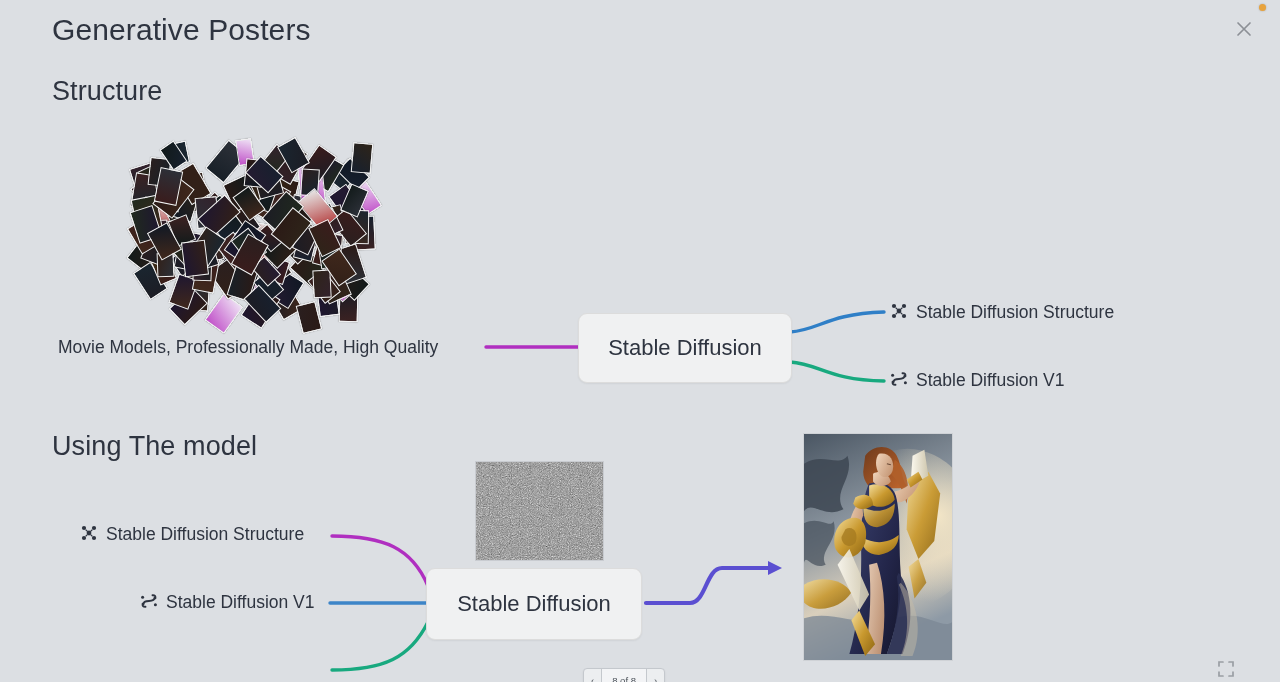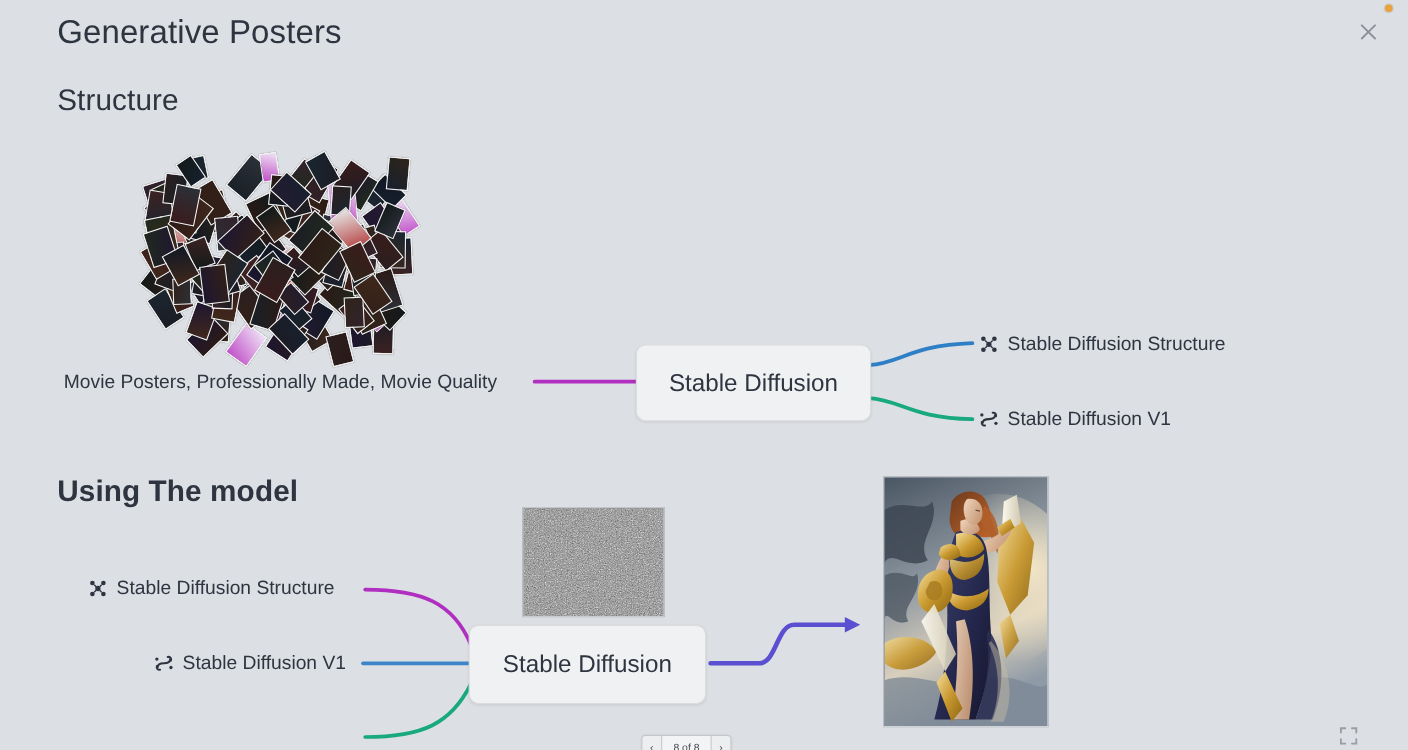--- a/index.html
+++ b/index.html
@@ -51,21 +51,21 @@
     letter-spacing: 0.1px;
   }
   .section-heading {
     position: absolute;
     font-size: 27px;
     font-weight: 400;
     color: #2e3440;
     letter-spacing: 0.1px;
   }
   #h-training { left: 52px; top: 76px; }
-  #h-using    { left: 52px; top: 431px; font-weight: bold; }
+  #h-using    { left: 52px; top: 431px; }
 
   
   .node-box {
     position: absolute;
     background: #f0f1f2;
     border: 1px solid #dcdcdc;
     border-radius: 9px;
     box-shadow: 0 1px 2px rgba(0,0,0,0.06);
     display: flex;
     align-items: center;
@@ -77,21 +77,20 @@
   #box-train { left: 578px; top: 313px; width: 212px; height: 68px; }
   #box-use   { left: 426px; top: 568px; width: 214px; height: 70px; }
 
   
   .label {
     position: absolute;
     font-size: 17.5px;
     color: #2e3440;
     white-space: nowrap;
     display: flex;
-    align-items: center;
     gap: 8px;
     z-index: 4;
   }
   #lbl-posters   { left: 58px;  top: 337px; }
   #lbl-sds-right { left: 890px; top: 302px; }
   #lbl-sdv1-right{ left: 890px; top: 370px; }
   #lbl-sds-left  { left: 80px;  top: 524px; }
   #lbl-sdv1-left { left: 140px; top: 592px; }
   #lbl-prompt    { left: 98px;  top: 661px; }
 
@@ -374,21 +373,21 @@
       <div class="poster" style="width: 22.5px; height: 31.1px; left: 21px; top: 85.2px; transform: rotate(-28.7deg); background: linear-gradient(23deg, rgb(64, 40, 28), rgb(16, 24, 36));"></div>
       <div class="poster" style="width: 22.8px; height: 35px; left: 24.7px; top: 27.8px; transform: rotate(11.4deg); background: linear-gradient(6deg, rgb(58, 28, 28), rgb(44, 48, 56));"></div>
       <div class="poster" style="width: 21.4px; height: 33.3px; left: 120px; top: 145.8px; transform: rotate(-43.3deg); background: linear-gradient(103deg, rgb(28, 28, 36), rgb(23, 32, 46));"></div>
       <div class="poster" style="width: 25px; height: 34.7px; left: 146.9px; top: 70.4px; transform: rotate(39.2deg); background: linear-gradient(75deg, rgb(43, 26, 22), rgb(46, 36, 25));"></div>
       <div class="poster" style="width: 22px; height: 30.5px; left: 195.9px; top: 110.9px; transform: rotate(-34.4deg); background: linear-gradient(225deg, rgb(64, 40, 28), rgb(50, 32, 24));"></div>
       <div class="poster" style="width: 23px; height: 31.4px; left: 121.4px; top: 17.6px; transform: rotate(-47.8deg); background: linear-gradient(107deg, rgb(36, 27, 49), rgb(23, 32, 46));"></div>
       <div class="poster" style="width: 22.3px; height: 32.1px; left: 182.2px; top: 81.3px; transform: rotate(-25.3deg); background: linear-gradient(247deg, rgb(58, 28, 28), rgb(46, 36, 25));"></div>
     </div>
 
   <div class="label" id="lbl-posters">
-    <span>Movie Posters, Professionally Made, Movie Quality</span>
+    <span>Movie Models, Professionally Made, High Quality</span>
   </div>
 
   <div class="node-box" id="box-train">
     <span>Stable Diffusion</span>
   </div>
 
   <div class="label" id="lbl-sds-right">
     <span class="icon-glyph">
       <svg width="18" height="18" viewBox="0 0 18 18">
         <circle cx="4" cy="4" r="2.1" fill="#2e3440"></circle>

